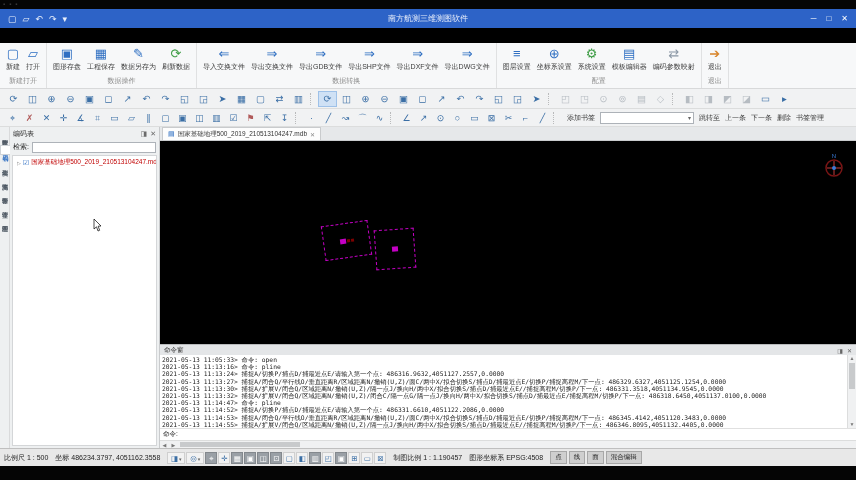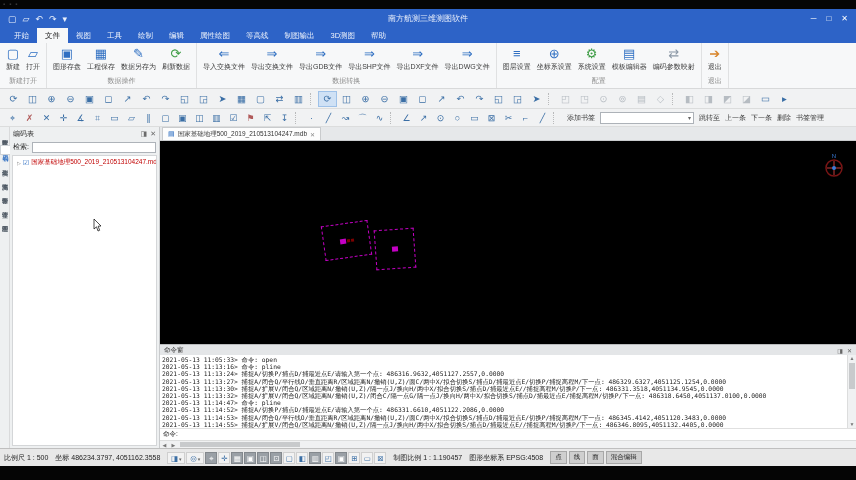--- a/index.html
+++ b/index.html
@@ -133,34 +133,20 @@
       </div>
     <div class="title">南方航测三维测图软件</div>
     <div class="wcontrols">
 
     <span class="wc">─</span>
         <span class="wc">□</span>
         <span class="wc">✕</span>
       </div>
   </div>
 
-  <div class="menubar">
-
-  <span class="mtab">开始</span>
-      <span class="mtab" data-state="active">文件</span>
-      <span class="mtab">视图</span>
-      <span class="mtab">工具</span>
-      <span class="mtab">绘制</span>
-      <span class="mtab">编辑</span>
-      <span class="mtab">属性绘图</span>
-      <span class="mtab">等高线</span>
-      <span class="mtab">制图输出</span>
-      <span class="mtab">3D测图</span>
-      <span class="mtab">帮助</span>
-    </div>
 
   <div class="ribbon">
 
       <div class="rgroup">
         <div class="ritems">
 
             <div class="ritem">
               <span class="ricon">
               <i data-state="blue">▢</i>
             </span>

